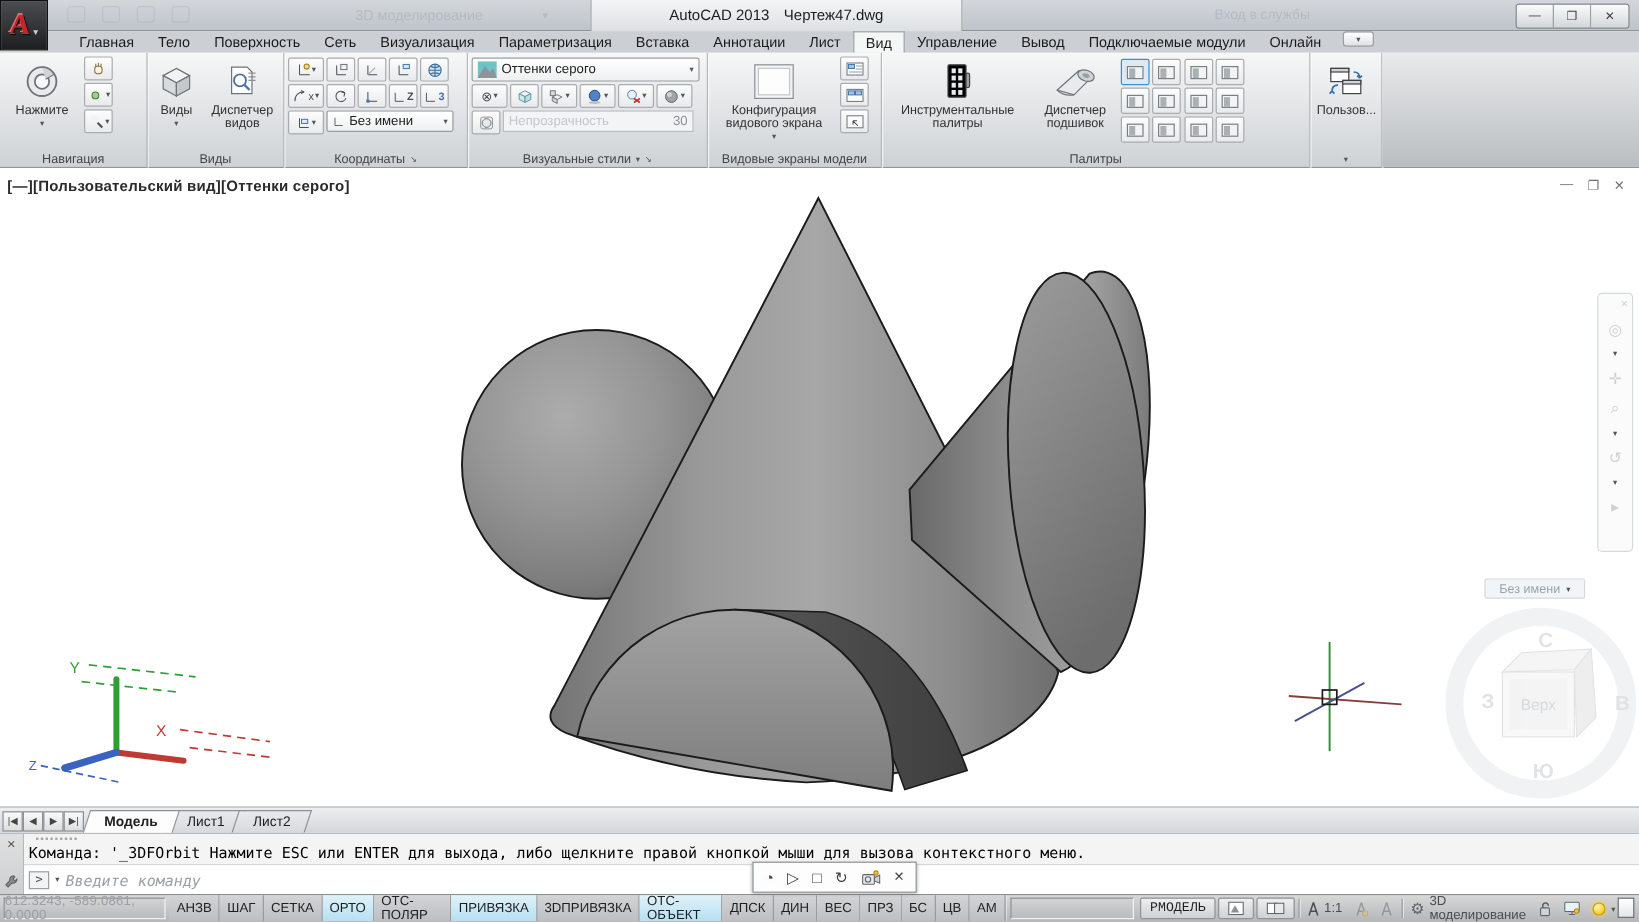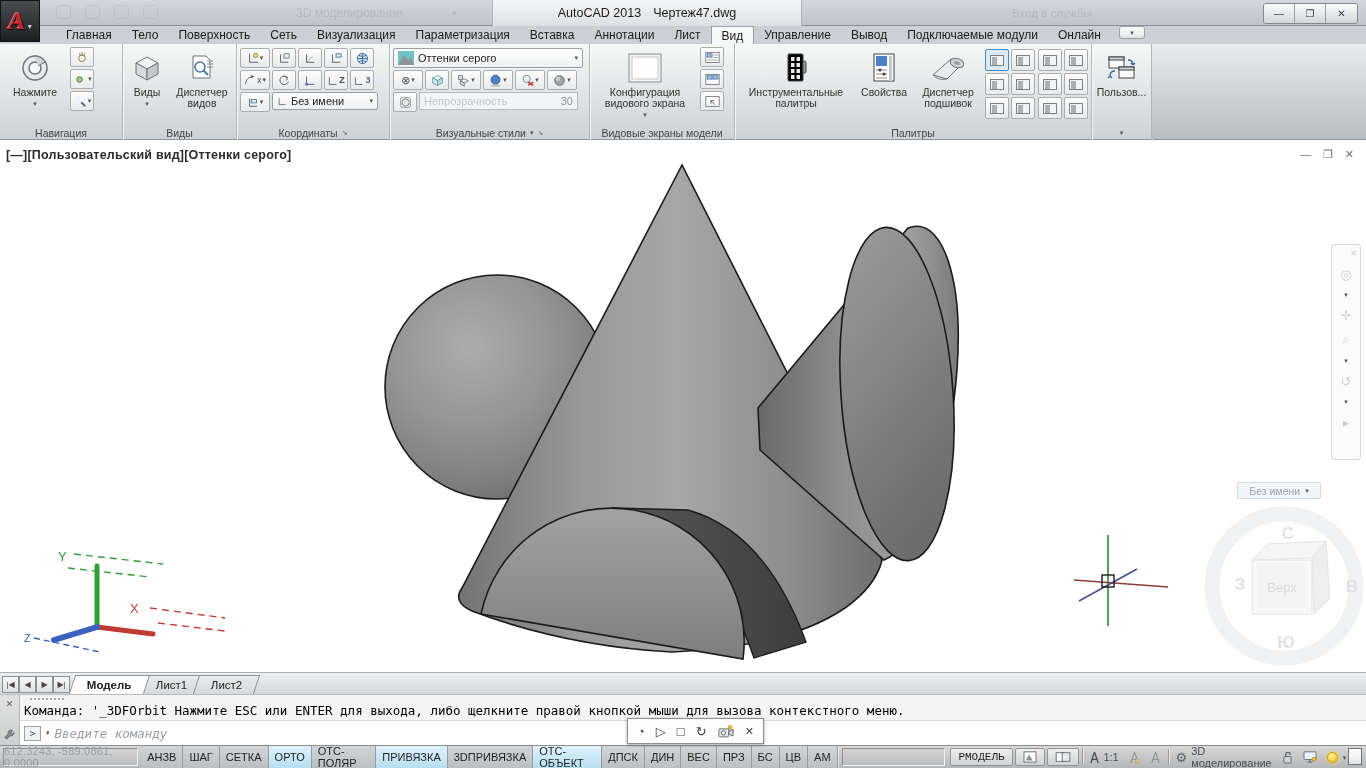--- a/index.html
+++ b/index.html
@@ -454,33 +454,20 @@
                   <rect x="12.5" y="11" width="3.5" height="4"></rect>
                   <rect x="7" y="17" width="3.5" height="4"></rect>
                   <rect x="12.5" y="17" width="3.5" height="4"></rect>
                   <rect x="7" y="23" width="3.5" height="4"></rect>
                   <rect x="12.5" y="23" width="3.5" height="4"></rect>
                 </g>
               </svg>
           </span>
           <span>Инструментальные палитры</span>
         </div>
-        <div class="bigbtn" style="width:56px">
-          <span class="bicon">
-            <svg width="26" height="32" viewBox="0 0 26 32">
-                <rect x="3" y="2" width="20" height="27" fill="#fdfdfd" stroke="#3f4347"></rect>
-                <rect x="5" y="4" width="11" height="10" fill="#4d82c8"></rect>
-                <rect x="18" y="4" width="3" height="25" fill="#c4c8cb"></rect>
-                <path d="M5 18 h11 M5 22 h11 M5 26 h11" stroke="#8a8f93"></path>
-                <circle cx="9" cy="18" r="1.6" fill="#3f4347"></circle>
-                <circle cx="13" cy="22" r="1.6" fill="#3f4347"></circle>
-              </svg>
-          </span>
-          <span>Свойства</span>
-        </div>
         <div class="bigbtn" style="width:70px">
           <span class="bicon">
             <svg width="38" height="30" viewBox="0 0 38 30">
                 <path d="M4 22 L22 6 L34 10 L18 26 Z" fill="#e8eaec" stroke="#6f7478"></path>
                 <ellipse cx="28" cy="10" rx="7" ry="4.5" fill="#cfd4d7" stroke="#6f7478" transform="rotate(18 28 10)"></ellipse>
                 <ellipse cx="28" cy="10" rx="3" ry="1.8" fill="#9aa0a4" transform="rotate(18 28 10)"></ellipse>
                 <path d="M4 22 C8 26 12 27 18 26" fill="none" stroke="#6f7478"></path>
               </svg>
           </span>
           <span>Диспетчер подшивок</span>
@@ -525,21 +512,21 @@
               <span class="micon"></span>
             </div>
         </div>
       </div>
       <div class="ptitle">
           <span>Палитры</span>
         </div>
     </div>
 
     <div class="panel" style="width:60px">
-      <div class="pbody" style="justify-content:center">
+      <div class="pbody" style="justify-content:flex-start">
         <div class="bigbtn" style="width:54px">
           <span class="bicon">
             <svg width="32" height="30" viewBox="0 0 32 30">
                 <rect x="3" y="4" width="15" height="11" fill="#fdfdfd" stroke="#3f4347"></rect>
                 <rect x="3" y="4" width="15" height="3" fill="#cfd4d7" stroke="#3f4347"></rect>
                 <rect x="13" y="14" width="15" height="11" fill="#fdfdfd" stroke="#3f4347"></rect>
                 <rect x="13" y="14" width="15" height="3" fill="#cfd4d7" stroke="#3f4347"></rect>
                 <path d="M22 7 q5 0 5 5 M27 12 l-2-2 M27 12 l2-2" fill="none" stroke="#2f6faf" stroke-width="1.4"></path>
                 <path d="M9 18 q-5 0 -5 5 M4 23 l2 2 M4 23 l-2 2" fill="none" stroke="#2f6faf" stroke-width="1.4"></path>
               </svg>

